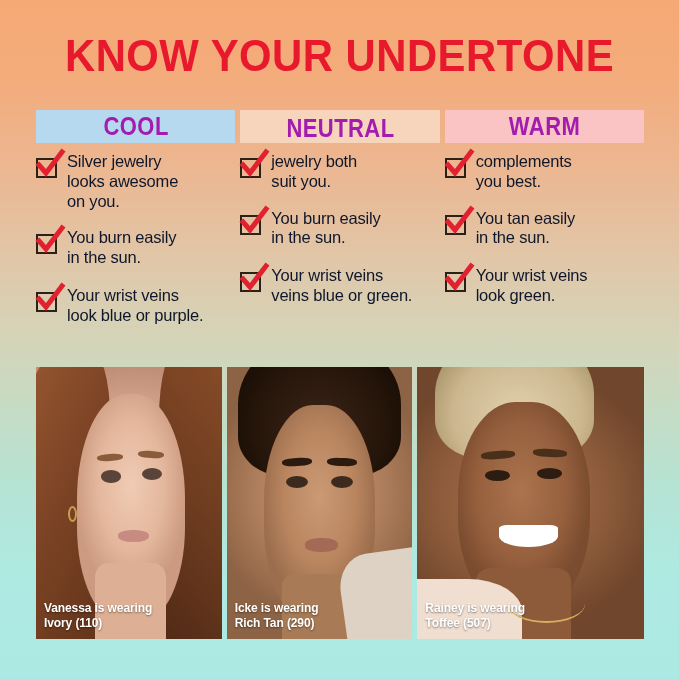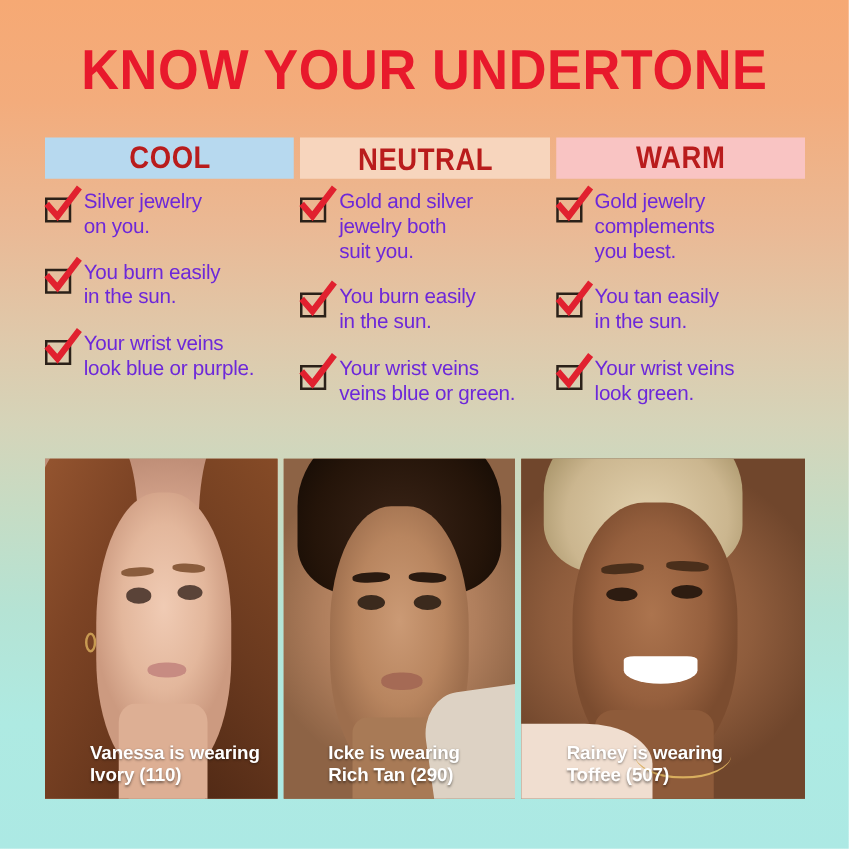--- a/index.html
+++ b/index.html
@@ -45,21 +45,21 @@
     display:flex;
     gap:5px;
   }
   .hdr {
     flex:1;
     display:flex;
     align-items:center;
     justify-content:center;
     font-size:25px;
     font-weight:bold;
-    color:#b91c1c;
+    color:#a21caf;
     letter-spacing:0.5px;
     transform-origin:center;
   }
   .hdr span { display:inline-block; transform:scaleX(0.88); }
   .hdr.cool    { background:#b7d9ef; }
   .hdr.neutral { background:#f7d5bd;align-items:flex-end; }
   .hdr.warm    { background:#f9c4c3; }
 
   
   .columns {
@@ -95,21 +95,21 @@
   .checkbox svg {
     position:absolute;
     left:-1px; top:-5px;
     width:30px; height:30px;
     overflow:visible;
   }
 
   .item-text {
     font-size:16.5px;
     line-height:1.2;
-    color:#6d28d9;
+    color:#0f172a;
     font-weight:500;
     letter-spacing:-0.2px;
   }
   .item-text .ln { display:block; white-space:nowrap; }
 
   
   .photos {
     position:absolute;
     top:367px; left:36px;
     width:608px; height:272px;
@@ -118,26 +118,25 @@
   }
   .photo {
     flex:1;
     position:relative;
     overflow:hidden;
   }
   .caption {
     position:absolute;
     left:8px; bottom:8px;
     color:#ffffff;
-    font-size:15px;
+    font-size:12px;
     font-weight:bold;
     line-height:1.25;
     letter-spacing:-0.1px;
     text-shadow:0 1px 2px rgba(0,0,0,0.45);
-    margin-left:28px;
   }
   .caption .ln { display:block; white-space:nowrap; }
 
   
   .p1 { background:
       radial-gradient(ellipse 58% 42% at 52% 42%, #e8bda6 0%, #dcab93 52%, #c08f78 100%),
       linear-gradient(180deg, #8a4f30 0%, #6e3c24 100%);
   }
   .p1 .hair-l { position:absolute; left:-12%; top:-6%; width:52%; height:118%;
       background:linear-gradient(115deg,#9c5a33 0%,#7d4425 45%,#5d3018 100%);
@@ -241,20 +240,21 @@
     <div class="col">
       <div class="item">
         <div class="checkbox">
           <div class="box"></div>
           <svg viewBox="0 0 30 30">
               <path d="M4 15 L11 23 L27 2" fill="none" stroke="#e1212f" stroke-width="5" stroke-linecap="square" stroke-linejoin="miter"></path>
             </svg>
         </div>
         <div class="item-text">
           <span class="ln">Silver jewelry</span>
+          <span class="ln">looks awesome</span>
           <span class="ln">on you.</span>
         </div>
       </div>
       <div class="item">
         <div class="checkbox">
           <div class="box"></div>
           <svg viewBox="0 0 30 30">
               <path d="M4 15 L11 23 L27 2" fill="none" stroke="#e1212f" stroke-width="5" stroke-linecap="square" stroke-linejoin="miter"></path>
             </svg>
         </div>
@@ -279,21 +279,20 @@
 
     <div class="col">
       <div class="item">
         <div class="checkbox">
           <div class="box"></div>
           <svg viewBox="0 0 30 30">
               <path d="M4 15 L11 23 L27 2" fill="none" stroke="#e1212f" stroke-width="5" stroke-linecap="square" stroke-linejoin="miter"></path>
             </svg>
         </div>
         <div class="item-text">
-          <span class="ln">Gold and silver</span>
           <span class="ln">jewelry both</span>
           <span class="ln">suit you.</span>
         </div>
       </div>
       <div class="item">
         <div class="checkbox">
           <div class="box"></div>
           <svg viewBox="0 0 30 30">
               <path d="M4 15 L11 23 L27 2" fill="none" stroke="#e1212f" stroke-width="5" stroke-linecap="square" stroke-linejoin="miter"></path>
             </svg>
@@ -319,21 +318,20 @@
 
     <div class="col">
       <div class="item">
         <div class="checkbox">
           <div class="box"></div>
           <svg viewBox="0 0 30 30">
               <path d="M4 15 L11 23 L27 2" fill="none" stroke="#e1212f" stroke-width="5" stroke-linecap="square" stroke-linejoin="miter"></path>
             </svg>
         </div>
         <div class="item-text">
-          <span class="ln">Gold jewelry</span>
           <span class="ln">complements</span>
           <span class="ln">you best.</span>
         </div>
       </div>
       <div class="item">
         <div class="checkbox">
           <div class="box"></div>
           <svg viewBox="0 0 30 30">
               <path d="M4 15 L11 23 L27 2" fill="none" stroke="#e1212f" stroke-width="5" stroke-linecap="square" stroke-linejoin="miter"></path>
             </svg>

